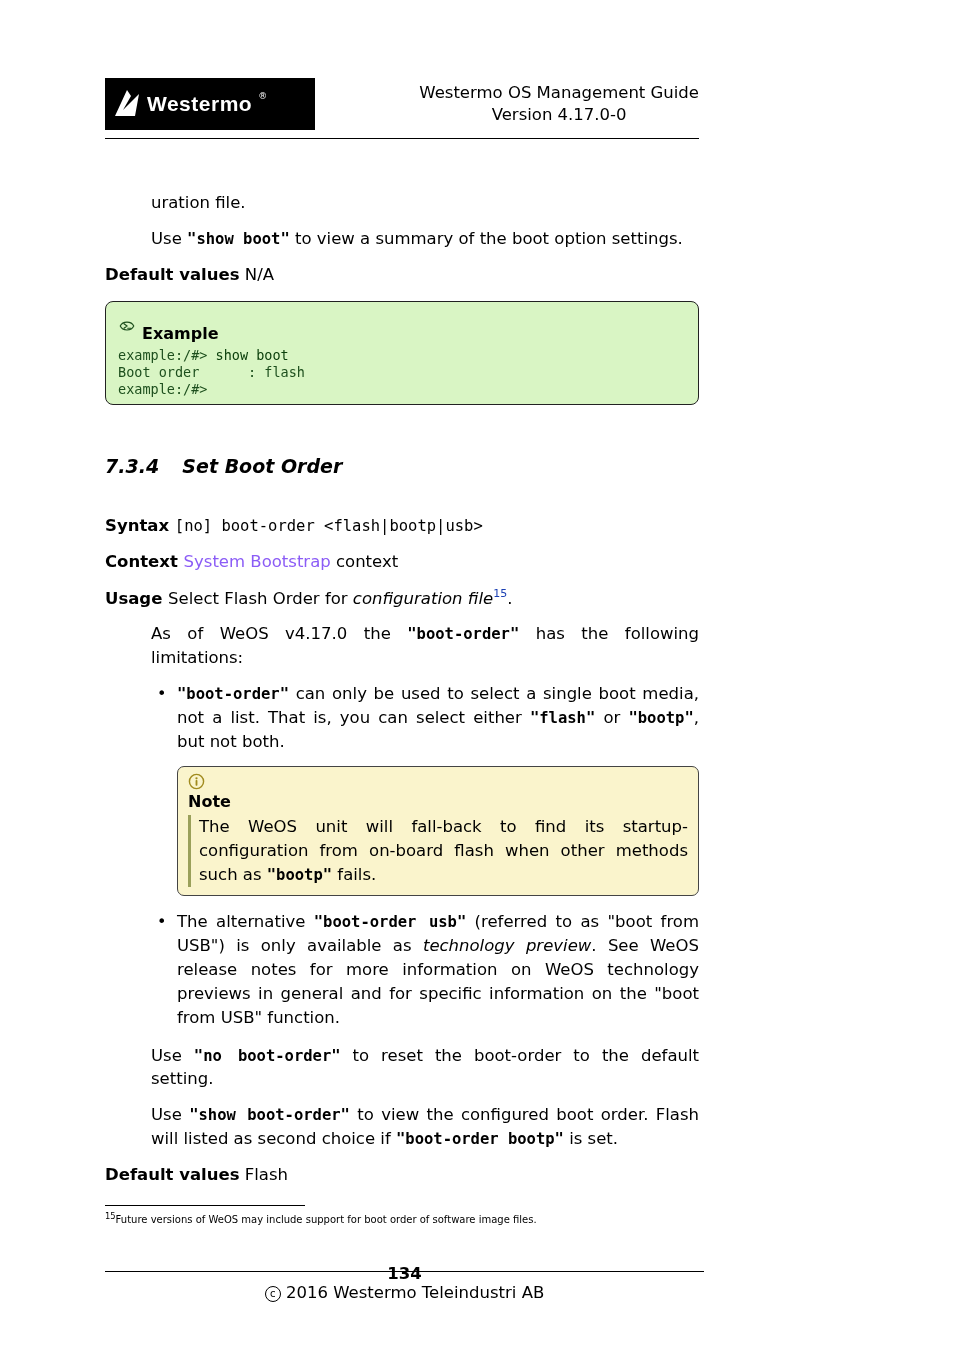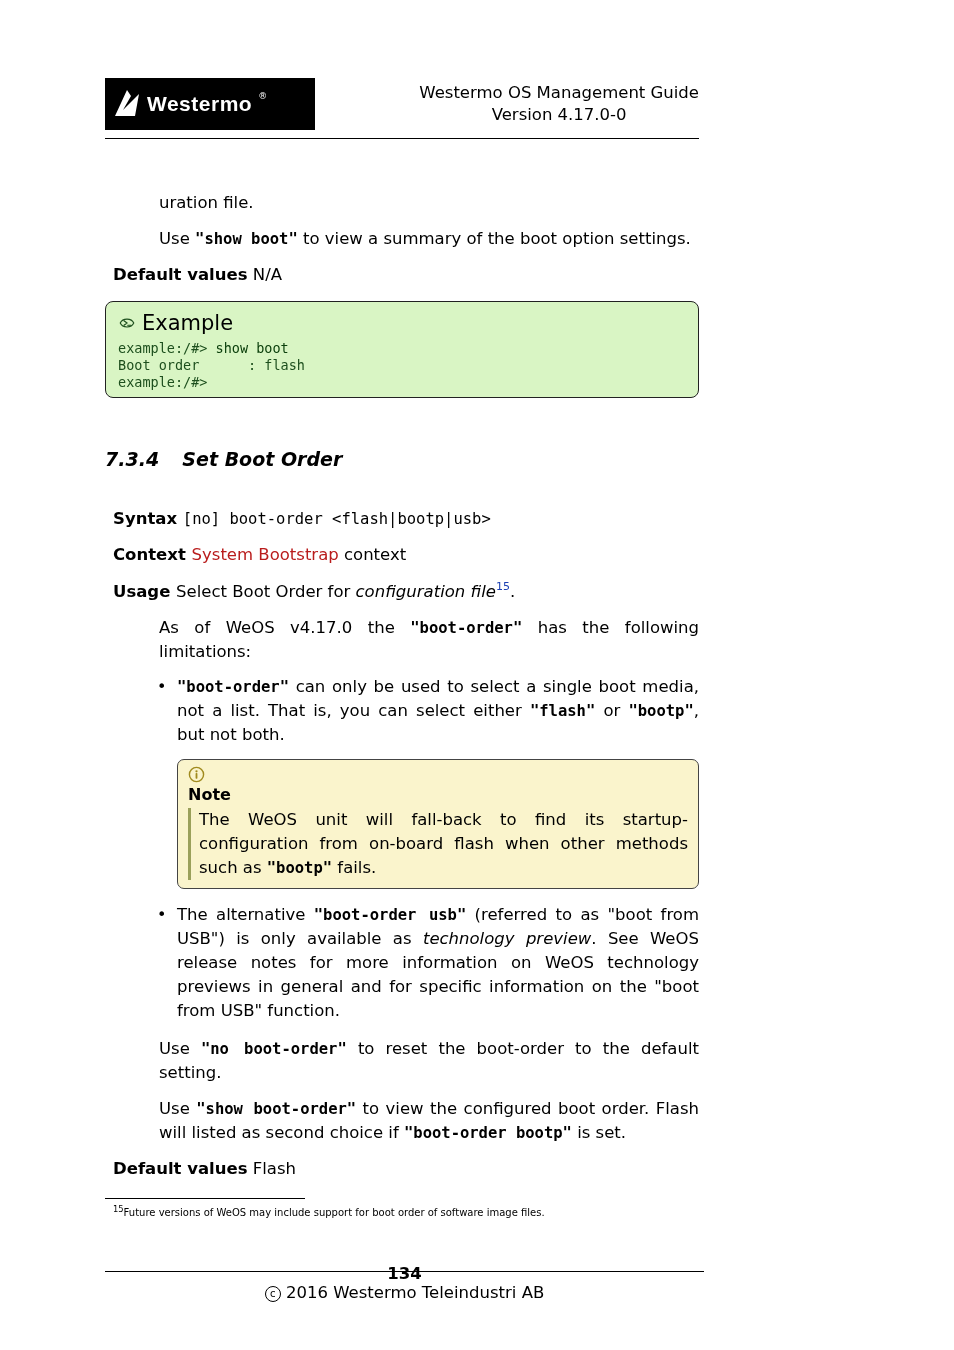--- a/index.html
+++ b/index.html
@@ -56,21 +56,21 @@
     border-top: 1.5px solid #000;
     margin: 0;
   }
   .content {
     padding-top: 52px;
     font-size: 16.5px;
     line-height: 1.45;
     text-align: justify;
   }
   .content p {
-    margin: 0 0 12px 8px;
+    margin: 0 0 12px 0;
   }
   .indent1 {
     padding-left: 46px;
   }
   .mono {
     font-family: "DejaVu Sans Mono", "Courier New", monospace;
     font-size: 15.5px;
   }
   .bold {
     font-weight: 700;
@@ -87,22 +87,23 @@
     display: flex;
     align-items: center;
     gap: 6px;
     margin-bottom: 2px;
   }
   .example-icon {
     width: 18px;
     height: 18px;
   }
   .example-title {
-    font-weight: 400;
-    font-size: 21px;
+    font-weight: 700;
+    font-size: 16px;
+    margin-top: 14px;
   }
   .example-code {
     font-family: "DejaVu Sans Mono", "Courier New", monospace;
     font-size: 13.5px;
     white-space: pre;
     color: #1d4f1d;
     line-height: 1.25;
     margin: 0;
   }
   .example-code .kw {
@@ -115,21 +116,21 @@
   }
   .section-heading {
     margin-top: 48px;
     margin-bottom: 34px;
     font-style: italic;
   }
   .hanging {
     margin: 0 0 8px 0;
   }
   .link {
-    color: #b91c1c;
+    color: #8b5cf6;
   }
   .sup {
     color: #1a3fb3;
     font-size: 11px;
     vertical-align: super;
   }
   ul.bullets {
     list-style: none;
     margin: 10px 0 0 0;
     padding: 0 0 0 72px;
@@ -275,21 +276,21 @@
 
     <p class="hanging">
       <span class="bold">Syntax </span><span class="mono">[no] boot-order &lt;flash|bootp|usb&gt;</span>
     </p>
 
     <p class="hanging">
       <span class="bold">Context </span><span class="link">System Bootstrap</span><span> context</span>
     </p>
 
     <p class="hanging">
-      <span class="bold">Usage </span><span>Select Boot Order for </span><span class="italic">configuration file</span><span class="sup">15</span><span>.</span>
+      <span class="bold">Usage </span><span>Select Flash Order for </span><span class="italic">configuration file</span><span class="sup">15</span><span>.</span>
     </p>
 
     <p class="indent1">
       <span>As of WeOS v4.17.0 the </span><span class="mono bold">"boot-order"</span><span> has the following limitations:</span>
     </p>
 
     <ul class="bullets">
       <li>
         <span class="mono bold">"boot-order"</span><span> can only be used to select a single boot media, not a list. That is, you can select either </span><span class="mono bold">"flash"</span><span> or </span><span class="mono bold">"bootp"</span><span>, but not both.</span>
 

